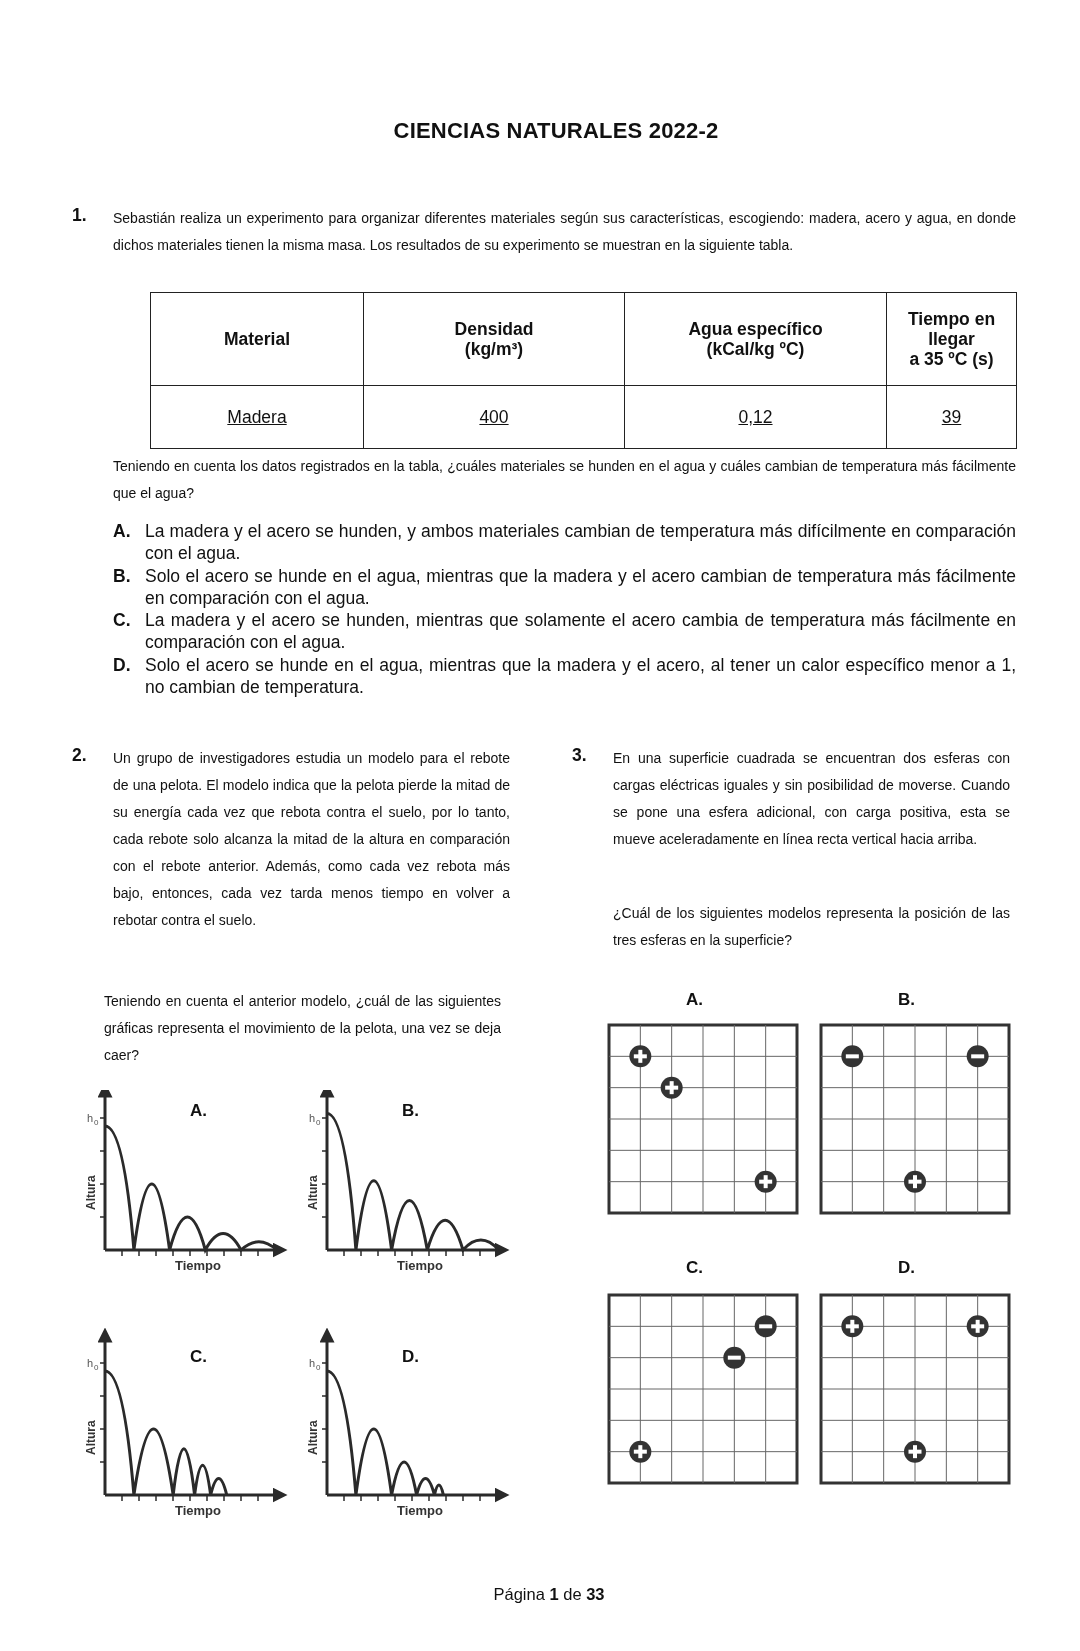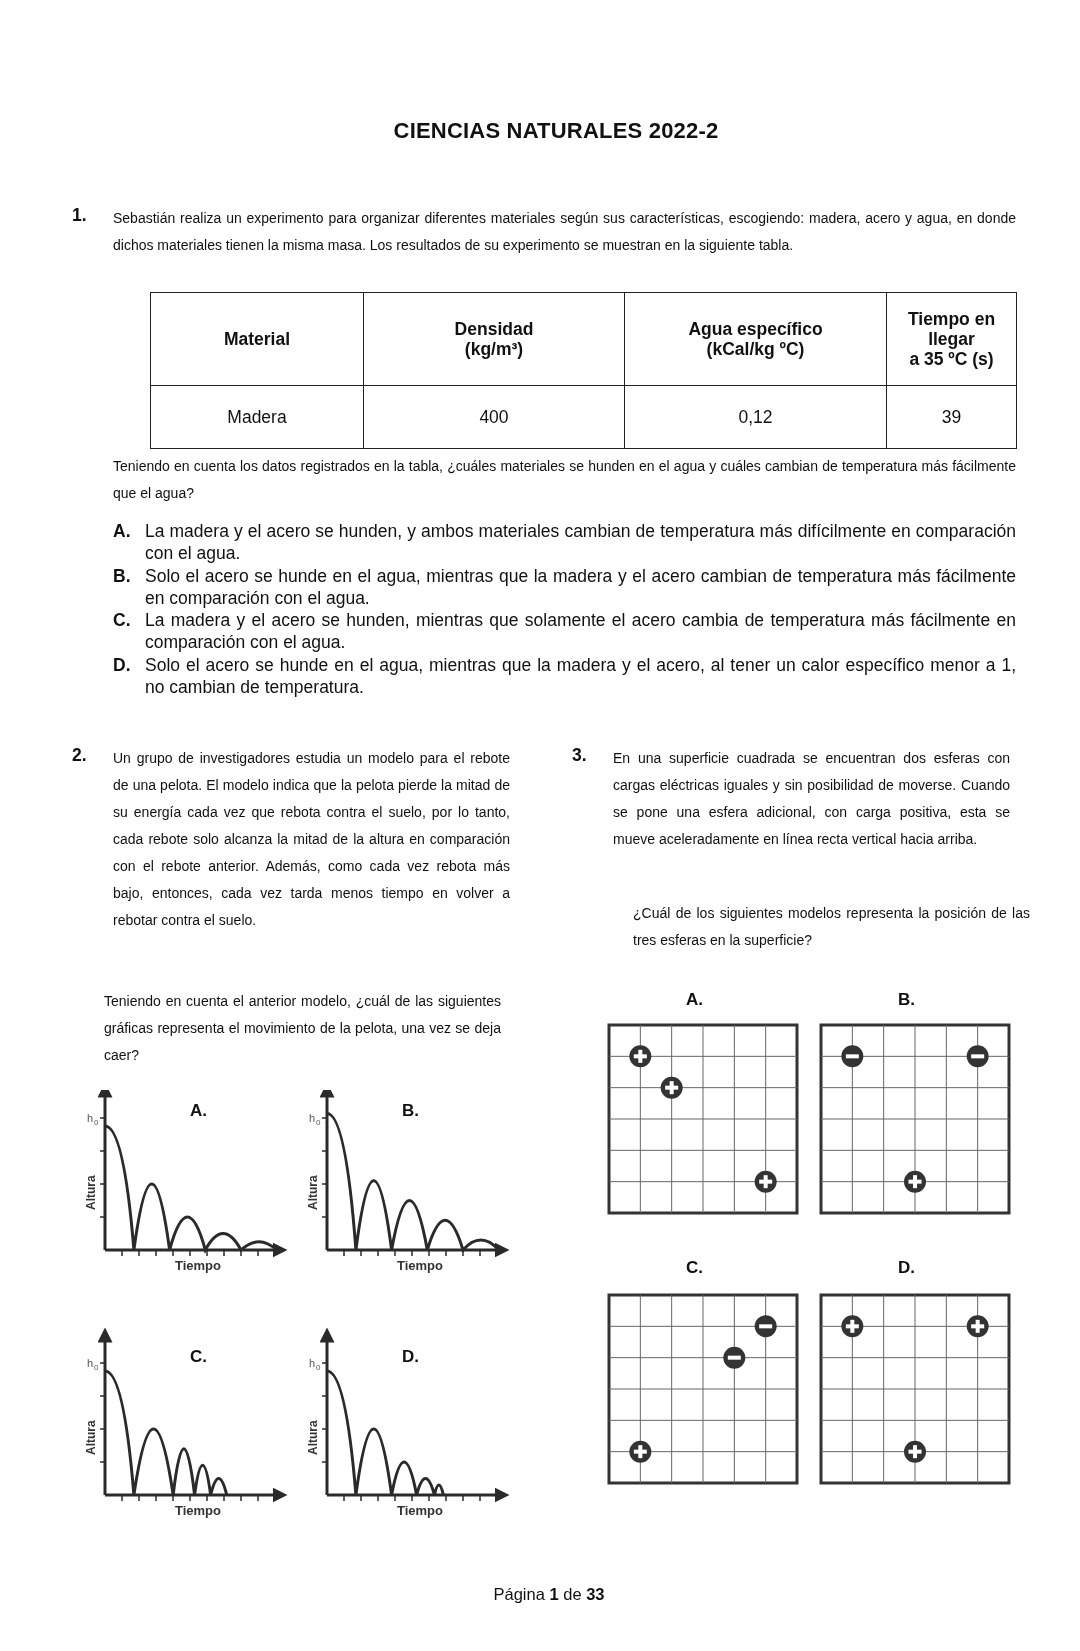--- a/index.html
+++ b/index.html
@@ -7,21 +7,21 @@
        font-family:"Liberation Sans",sans-serif;}
   .abs{position:absolute;}
   .title{left:0;width:1080px;top:118px;text-align:center;font-weight:bold;font-size:22px;letter-spacing:0.2px;margin-left:16px;}
   .qnum{font-weight:bold;font-size:17.5px;}
   .para{font-size:14px;line-height:27px;text-align:justify;}
   .opt{position:relative;padding-left:32px;font-size:17.5px;line-height:22.3px;text-align:justify;}
   .opt .lt{position:absolute;left:0;top:0;font-weight:bold;}
   table.data{position:absolute;left:150px;top:292px;width:867px;border-collapse:collapse;font-size:17.5px;}
   table.data th,table.data td{border:1.5px solid #222;text-align:center;padding:16px;}
   table.data th{font-weight:bold;height:44px;line-height:20px;}
-  table.data td{height:30px;}
+  table.data td{height:30px;text-decoration:underline;}
   .graph-label{font-weight:bold;font-size:17px;}
   .footer{left:9px;width:1080px;top:1585px;text-align:center;font-size:16.5px;}
   .footer b{font-weight:bold;}
   svg text{font-family:"Liberation Sans",sans-serif;}
 </style>
 </head>
 <body>
 
 <div class="abs title">CIENCIAS NATURALES 2022-2</div>
 
@@ -158,21 +158,21 @@
     </g>
 </svg>
 
 <div class="abs graph-label" style="left:190px;top:1101px;">A.</div>
 <div class="abs graph-label" style="left:402px;top:1101px;">B.</div>
 <div class="abs graph-label" style="left:190px;top:1347px;">C.</div>
 <div class="abs graph-label" style="left:402px;top:1347px;">D.</div>
 
 <div class="abs qnum" style="left:572px;top:745px;">3.</div>
 <div class="abs para" style="left:613px;top:745px;width:397px;">En una superficie cuadrada se encuentran dos esferas con cargas eléctricas iguales y sin posibilidad de moverse. Cuando se pone una esfera adicional, con carga positiva, esta se mueve aceleradamente en línea recta vertical hacia arriba.</div>
-<div class="abs para" style="left:613px;top:900px;width:397px;margin-left:20px;">¿Cuál de los siguientes modelos representa la posición de las tres esferas en la superficie?</div>
+<div class="abs para" style="left:613px;top:900px;width:397px;">¿Cuál de los siguientes modelos representa la posición de las tres esferas en la superficie?</div>
 
 <div class="abs graph-label" style="left:686px;top:990px;">A.</div>
 <div class="abs graph-label" style="left:898px;top:990px;">B.</div>
 <div class="abs graph-label" style="left:686px;top:1258px;">C.</div>
 <div class="abs graph-label" style="left:898px;top:1258px;">D.</div>
 
 <svg class="abs" style="left:600px;top:1015px;" width="420" height="480" viewBox="0 0 420 480">
   <g id="grids-root">
       <g transform="translate(9,10)">
         <rect x="0" y="0" width="188" height="188" fill="#fff" stroke="#333" stroke-width="3"></rect>

